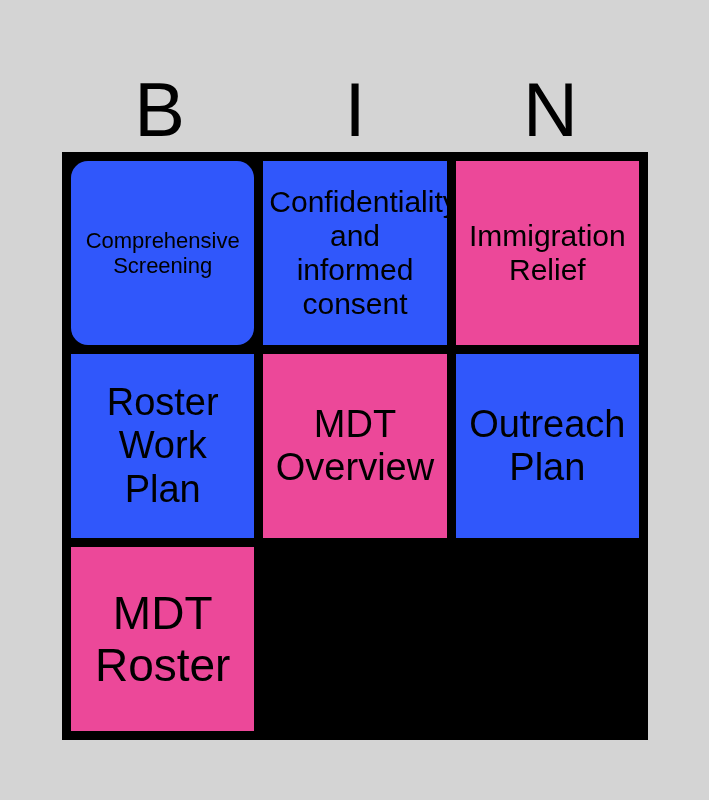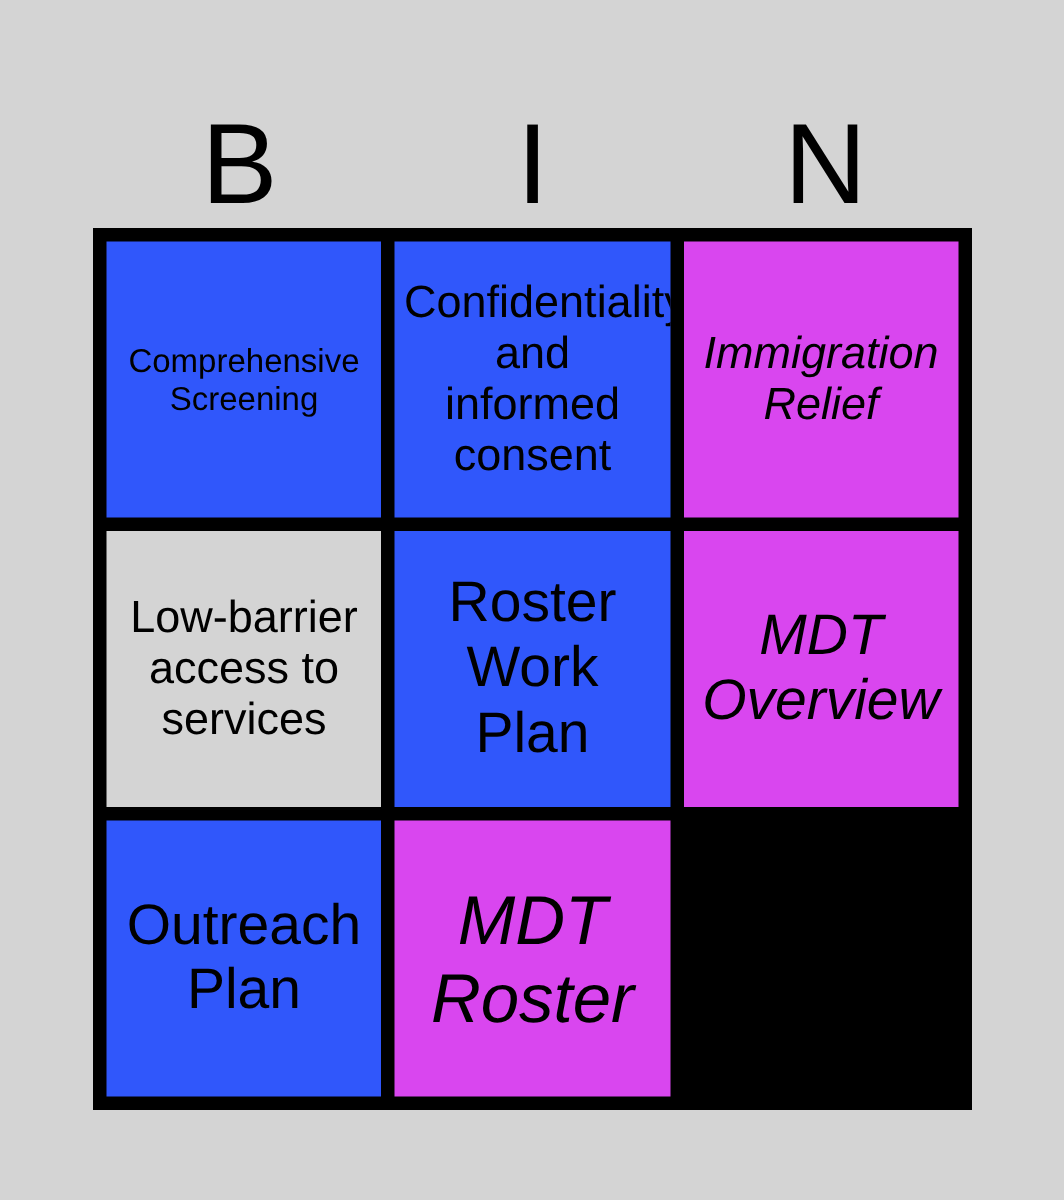--- a/index.html
+++ b/index.html
@@ -73,24 +73,24 @@
   .cell .cell-text {
     display: block;
     width: 100%;
     line-height: 1.14;
     white-space: pre-line;
   }
 
   
   .state-unmarked { background: #d4d4d4; }
   .state-blue     { background: #3057fb; }
-  .state-cyan     { background: #d946ef; font-style: italic; }
+  .state-cyan     { background: #ec4899; }
 
   
-  .size-sm  { font-size: 22px; }
+  .size-sm  { font-size: 22px; border-radius: 17px; }
   .size-md  { font-size: 30px; }
   .size-lg  { font-size: 38px; }
   .size-xl  { font-size: 46px; }
 </style>
 </head>
 <body>
 
 <div id="bingo-card">
 
   <div id="header-row">
@@ -110,23 +110,20 @@
       <span class="cell-text">Confidentiality
 and informed
 consent</span>
     </div>
 
     <div class="cell state-cyan size-md">
       <span class="cell-text">Immigration
 Relief</span>
     </div>
 
-    <div class="cell state-unmarked size-md">
-      <span class="cell-text">Low-barrier access to services</span>
-    </div>
 
     <div class="cell state-blue size-lg">
       <span class="cell-text">Roster
 Work
 Plan</span>
     </div>
 
     <div class="cell state-cyan size-lg">
       <span class="cell-text">MDT
 Overview</span>

